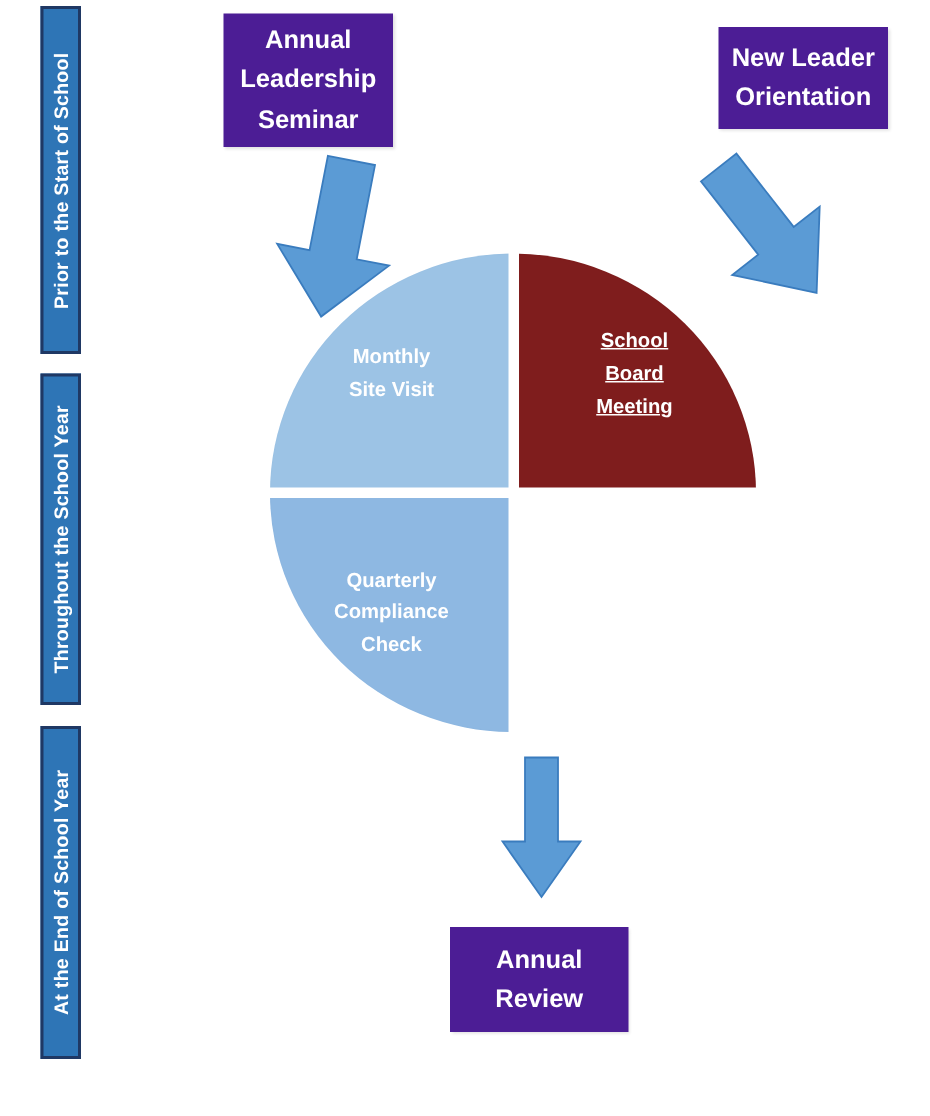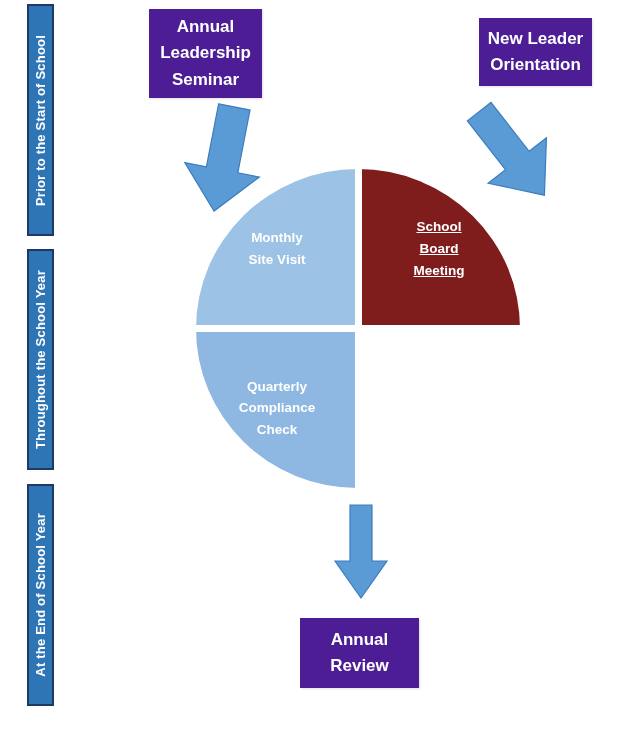--- a/index.html
+++ b/index.html
@@ -59,21 +59,21 @@
     box-sizing: border-box;
     box-shadow: 1px 1px 2px rgba(0,0,0,0.12);
   }
   #node-annual-leadership-seminar { left: 149px; top: 9px;  width: 113px; height: 89px; }
   #node-new-leader-orientation    { left: 479px; top: 18px; width: 113px; height: 68px; }
   #node-annual-review             { left: 300px; top: 618px; width: 119px; height: 70px; }
 
   
   #cycle-circle {
     position: absolute;
-    left: 196px;
+    left: 180px;
     top: 169px;
     width: 324px;
     height: 319px;
   }
   .quadrant {
     position: absolute;
     width: 50%;
     height: 50%;
     box-sizing: border-box;
     display: flex;

